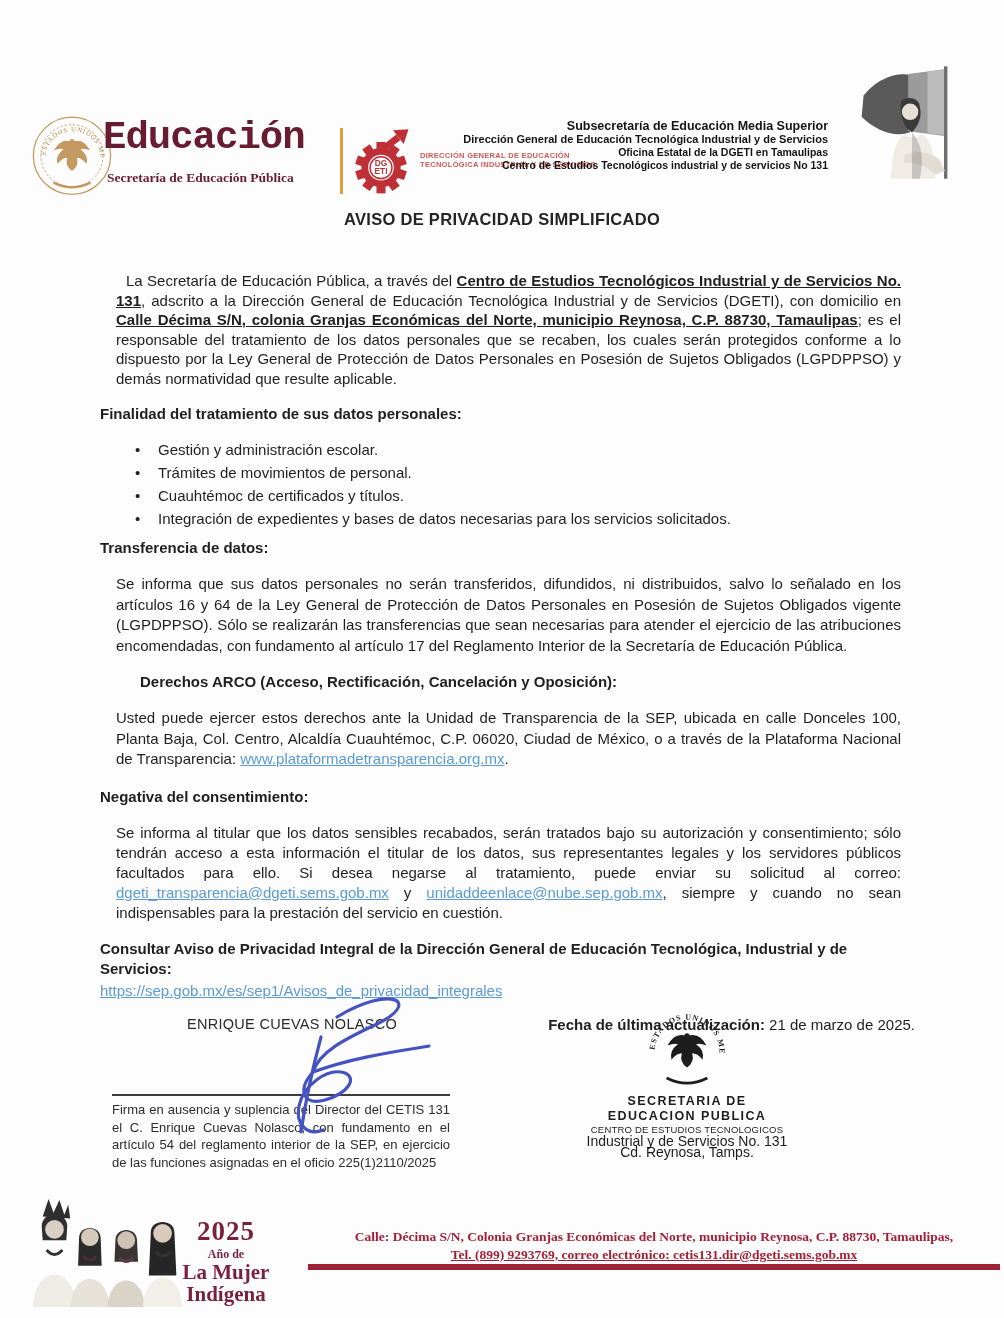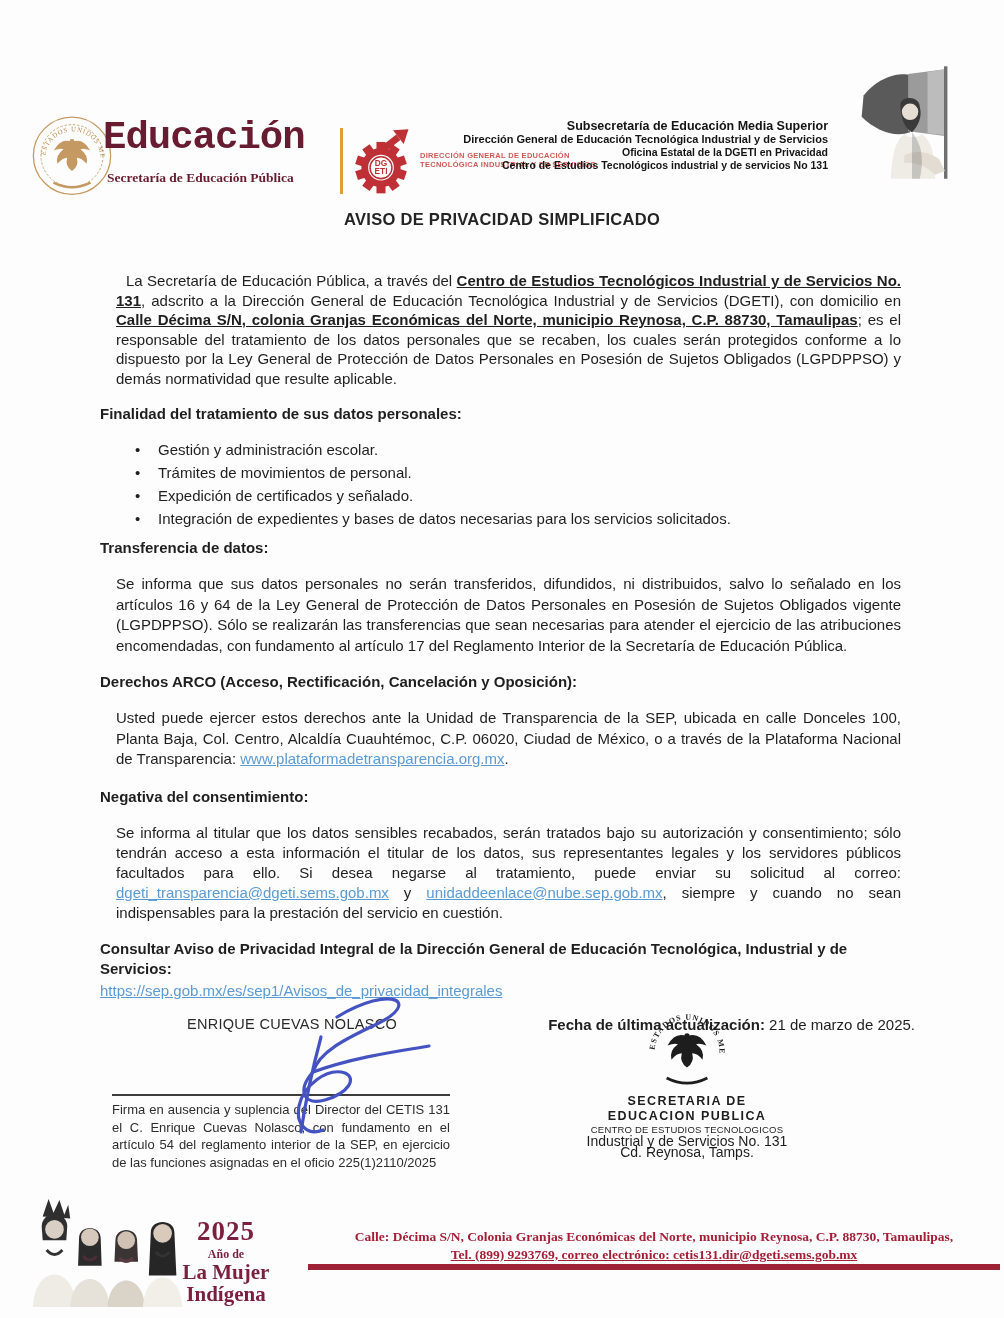--- a/index.html
+++ b/index.html
@@ -26,21 +26,21 @@
   
   .doc-title{position:absolute;top:210px;left:0;width:100%;text-align:center;
         font-weight:bold;font-size:16.5px;letter-spacing:0.3px;color:#242424;}
   .content{position:absolute;left:100px;top:255px;width:817px;}
   p.body{margin:16px;text-align:justify;font-size:15px;line-height:19.5px;}
   .indent{text-indent:10px;}
   .b-u{font-weight:bold;text-decoration:underline;}
   .sec-heading{font-weight:bold;font-size:15px;line-height:20px;margin:0;}
   .mt-fin{margin-top:8px;}
   .mt-tra{margin-top:8px;}
-  .mt-der{margin-top:12px;}
+  .mt-der{margin-top:12px;margin-left:40px;}
   .mt-neg{margin-top:17px;}
   .mt-con{margin-top:6px;}
   .lh-tight{line-height:20px;}
   ul.bullets{margin:14px 0 0 0;padding:0 0 0 35px;list-style:none;}
   ul.bullets li{position:relative;padding-left:23px;font-size:15px;line-height:23px;}
   ul.bullets li::before{content:"\2022";position:absolute;left:0;top:0;}
   a.link{color:#5b9bd5;text-decoration:underline;cursor:pointer;}
   .link-line{margin-top:2px;font-size:15px;line-height:20px;}
   .fecha{margin-top:12px;text-align:right;font-size:15px;padding-right:2px;}
   .fecha .lbl{font-weight:bold;}
@@ -128,21 +128,21 @@
     </svg>
   </div>
   <div class="dgeti-caption">
     <div>DIRECCIÓN GENERAL DE EDUCACIÓN</div>
     <div>TECNOLÓGICA INDUSTRIAL Y DE SERVICIOS</div>
   </div>
 
   <div class="office-block">
     <div class="office-l1">Subsecretaría de Educación Media Superior</div>
     <div class="office-l2">Dirección General de Educación Tecnológica Industrial y de Servicios</div>
-    <div class="office-l3">Oficina Estatal de la DGETI en Privacidad</div>
+    <div class="office-l3">Oficina Estatal de la DGETI en Tamaulipas</div>
     <div class="office-l4">Centro de Estudios Tecnológicos industrial y de servicios No 131</div>
   </div>
 
   <div class="patria">
     <svg width="126" height="122" viewBox="0 0 130 125">
       <path d="M14 34 C30 14 52 10 62 13 L62 72 C46 78 26 70 12 56 Z" fill="#5a5a5a"></path>
       <polygon points="60,12 98,7 98,76 60,71" fill="#9b9b9b"></polygon>
       <polygon points="80,10 98,7 98,75 80,73" fill="#bcbcbc"></polygon>
       <rect x="97" y="4" width="3.5" height="116" fill="#6f6f6f"></rect>
       <path d="M52 44 C52 34 72 34 72 46 C75 56 70 66 64 72 C56 68 52 56 52 44 Z" fill="#3a3a3a"></path>
@@ -156,21 +156,21 @@
   <div class="doc-title">AVISO DE PRIVACIDAD SIMPLIFICADO</div>
 
   <div class="content">
 
     <p class="body indent"><span>La Secretaría de Educación Pública, a través del </span><span class="b-u">Centro de Estudios Tecnológicos Industrial y de Servicios No. 131</span><span>, adscrito a la Dirección General de Educación Tecnológica Industrial y de Servicios (DGETI), con domicilio en </span><span class="b-u">Calle Décima S/N, colonia Granjas Económicas del Norte, municipio Reynosa, C.P. 88730, Tamaulipas</span><span>; es el responsable del tratamiento de los datos personales que se recaben, los cuales serán protegidos conforme a lo dispuesto por la Ley General de Protección de Datos Personales en Posesión de Sujetos Obligados (LGPDPPSO) y demás normatividad que resulte aplicable.</span></p>
 
     <p class="sec-heading mt-fin">Finalidad del tratamiento de sus datos personales:</p>
     <ul class="bullets">
       <li>Gestión y administración escolar.</li>
       <li>Trámites de movimientos de personal.</li>
-      <li>Expedición de certificados y señalado.</li>
+      <li>Cuauhtémoc de certificados y títulos.</li>
       <li>Integración de expedientes y bases de datos necesarias para los servicios solicitados.</li>
     </ul>
 
     <p class="sec-heading mt-tra">Transferencia de datos:</p>
     <p class="body lh-tight" style="line-height:20.5px">Se informa que sus datos personales no serán transferidos, difundidos, ni distribuidos, salvo lo señalado en los artículos 16 y 64 de la Ley General de Protección de Datos Personales en Posesión de Sujetos Obligados vigente (LGPDPPSO). Sólo se realizarán las transferencias que sean necesarias para atender el ejercicio de las atribuciones encomendadas, con fundamento al artículo 17 del Reglamento Interior de la Secretaría de Educación Pública.</p>
 
     <p class="sec-heading mt-der">Derechos ARCO (Acceso, Rectificación, Cancelación y Oposición):</p>
     <p class="body" style="line-height:20.5px"><span>Usted puede ejercer estos derechos ante la Unidad de Transparencia de la SEP, ubicada en calle Donceles 100, Planta Baja, Col. Centro, Alcaldía Cuauhtémoc, C.P. 06020, Ciudad de México, o a través de la Plataforma Nacional de Transparencia: </span><a class="link">www.plataformadetransparencia.org.mx</a><span>.</span></p>
 
     <p class="sec-heading mt-neg">Negativa del consentimiento:</p>

